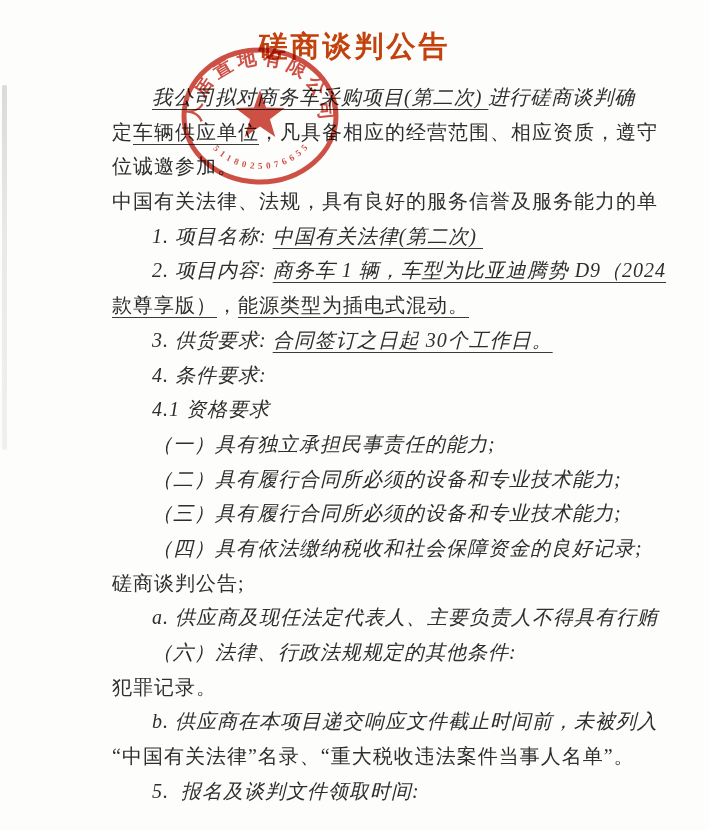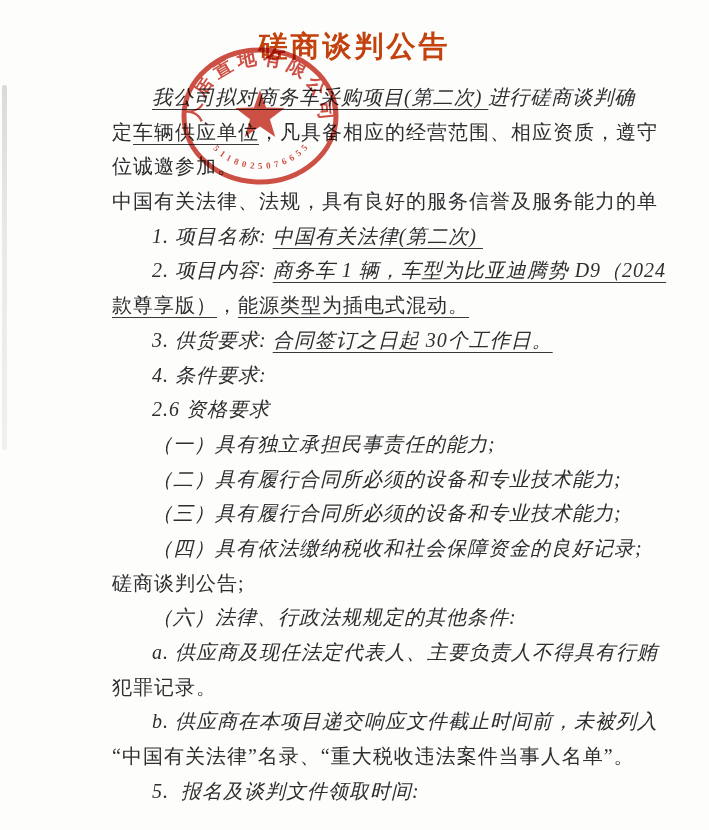--- a/index.html
+++ b/index.html
@@ -73,28 +73,28 @@
   <div class="doc-body">
       <div class="line indent"><span class="u">我公司拟对商务车采购项目(第二次) </span><span>进行磋商谈判确</span></div>
       <div class="line"><span>定</span><span class="u">车辆供应单位</span><span>，凡具备相应的经营范围、相应资质，遵守</span></div>
       <div class="line"><span>位诚邀参加。</span></div>
       <div class="line"><span>中国有关法律、法规，具有良好的服务信誉及服务能力的单</span></div>
       <div class="line indent"><span>1. 项目名称: </span><span class="u">中国有关法律(第二次) </span></div>
       <div class="line indent"><span>2. 项目内容: </span><span class="u">商务车 1 辆，车型为比亚迪腾势 D9（2024</span></div>
       <div class="line"><span class="u">款尊享版）</span><span>，</span><span class="u">能源类型为插电式混动。</span></div>
       <div class="line indent"><span>3. 供货要求: </span><span class="u">合同签订之日起 30个工作日。</span></div>
       <div class="line indent"><span>4. 条件要求:</span></div>
-      <div class="line indent"><span>2.6 资格要求</span></div>
+      <div class="line indent"><span>4.1 资格要求</span></div>
       <div class="line indent"><span>（一）具有独立承担民事责任的能力;</span></div>
       <div class="line indent"><span>（二）具有履行合同所必须的设备和专业技术能力;</span></div>
       <div class="line indent"><span>（三）具有履行合同所必须的设备和专业技术能力;</span></div>
       <div class="line indent"><span>（四）具有依法缴纳税收和社会保障资金的良好记录;</span></div>
       <div class="line"><span>磋商谈判公告;</span></div>
+      <div class="line indent"><span>a. 供应商及现任法定代表人、主要负责人不得具有行贿</span></div>
       <div class="line indent"><span>（六）法律、行政法规规定的其他条件:</span></div>
-      <div class="line indent"><span>a. 供应商及现任法定代表人、主要负责人不得具有行贿</span></div>
       <div class="line"><span>犯罪记录。</span></div>
       <div class="line indent"><span>b. 供应商在本项目递交响应文件截止时间前，未被列入</span></div>
       <div class="line"><span>“中国有关法律”名录、“重大税收违法案件当事人名单”。</span></div>
       <div class="line indent"><span>5.  报名及谈判文件领取时间:</span></div>
     </div>
 
   <svg class="seal" viewBox="0 0 164 144">
 
     <ellipse cx="82" cy="71" rx="76" ry="66" fill="none" stroke="#c9372b" stroke-width="5"></ellipse>
 

